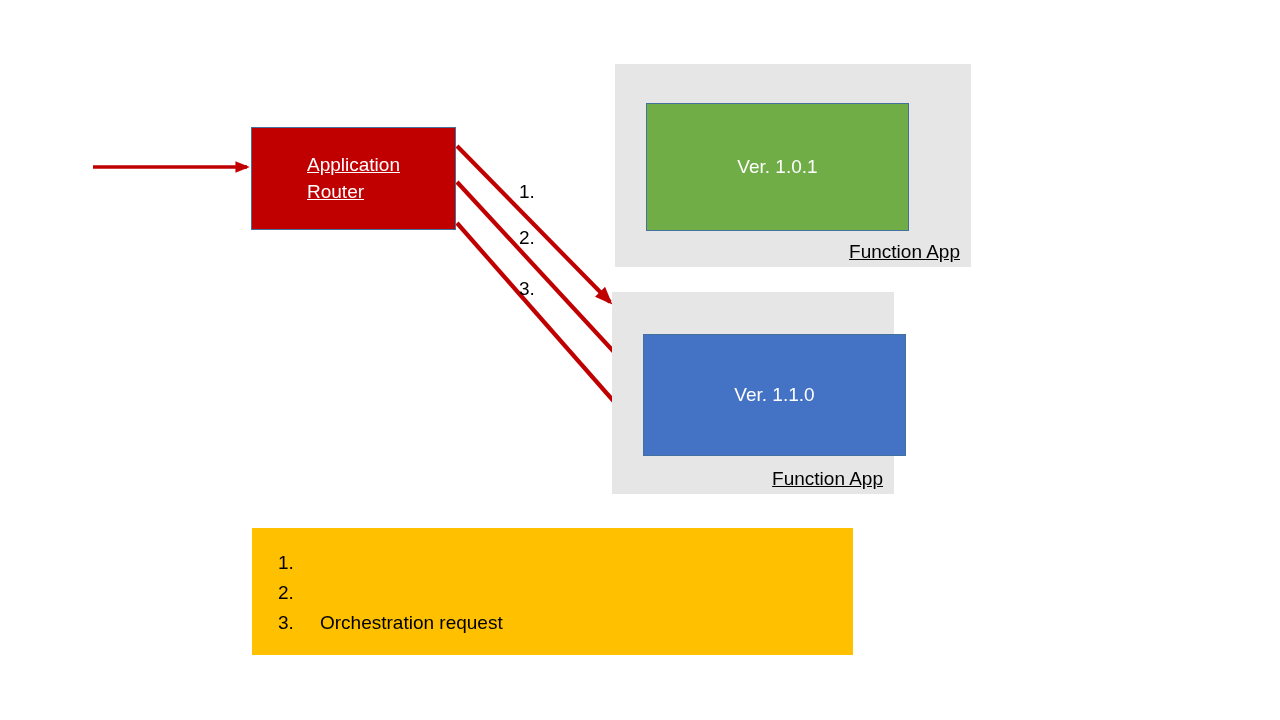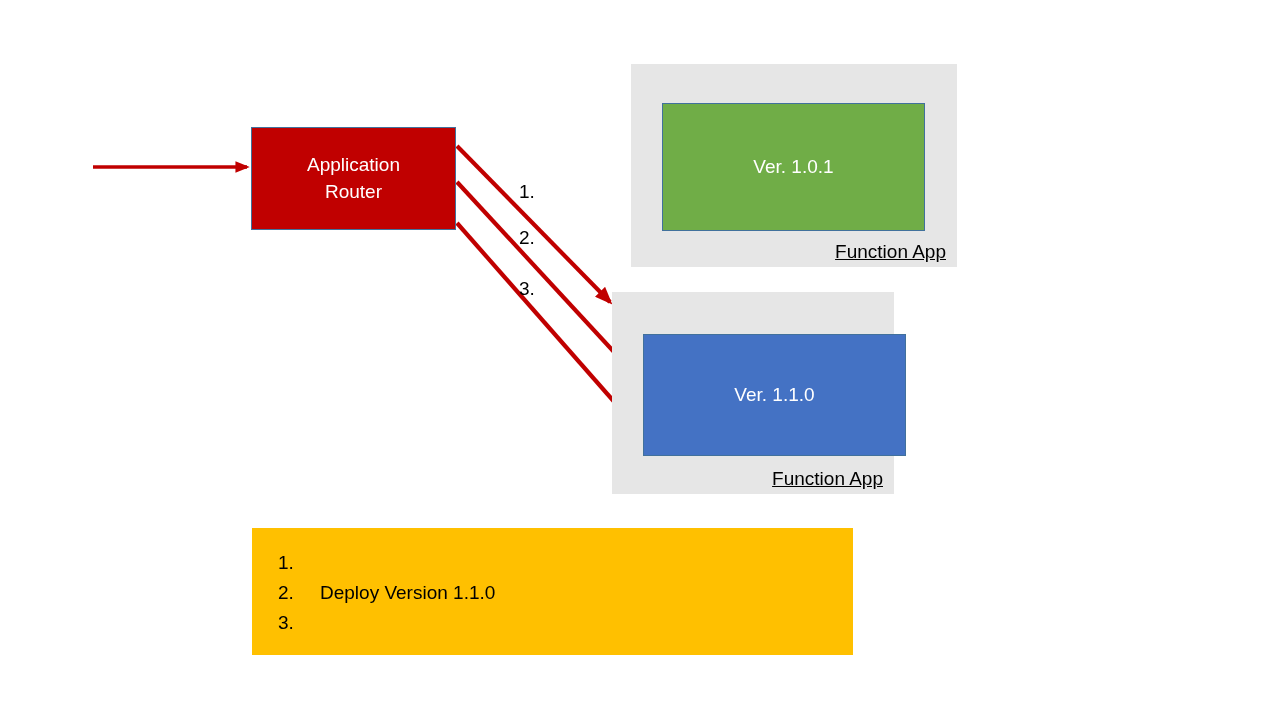--- a/index.html
+++ b/index.html
@@ -17,21 +17,21 @@
     height: 720px;
     background: #ffffff;
     overflow: hidden;
   }
   .node {
     position: absolute;
     box-sizing: border-box;
     display: flex;
     align-items: center;
     justify-content: center;
-    text-align: center;
+    text-decoration: underline;
   }
 
   
   #router-box {
     left: 251px;
     top: 127px;
     width: 205px;
     height: 103px;
     background: #C00000;
     border: 1px solid #41719C;
@@ -43,23 +43,23 @@
     white-space: pre-line;
   }
 
   
   .functionapp-container {
     position: absolute;
     box-sizing: border-box;
     background: #E6E6E6;
   }
   #functionapp-top {
-    left: 631px;
+    left: 615px;
     top: 64px;
-    width: 326px;
+    width: 356px;
     height: 203px;
     padding-left: 22px;
   }
   #functionapp-bottom {
     left: 612px;
     top: 292px;
     width: 282px;
     height: 202px;
   }
   .functionapp-label {
@@ -182,20 +182,20 @@
   <span class="arrow-label" id="arrow-label-1">1.</span>
   <span class="arrow-label" id="arrow-label-2">2.</span>
   <span class="arrow-label" id="arrow-label-3">3.</span>
 
   <div id="legend-box">
     <div class="legend-item">
       <span class="legend-num">1.</span>
     </div>
     <div class="legend-item">
       <span class="legend-num">2.</span>
-      <span class="legend-text">Deploy Version 1.1.0</span>
     </div>
     <div class="legend-item">
       <span class="legend-num">3.</span>
+      <span class="legend-text">Orchestration request</span>
     </div>
   </div>
 
 </div>
 
 </body></html>

